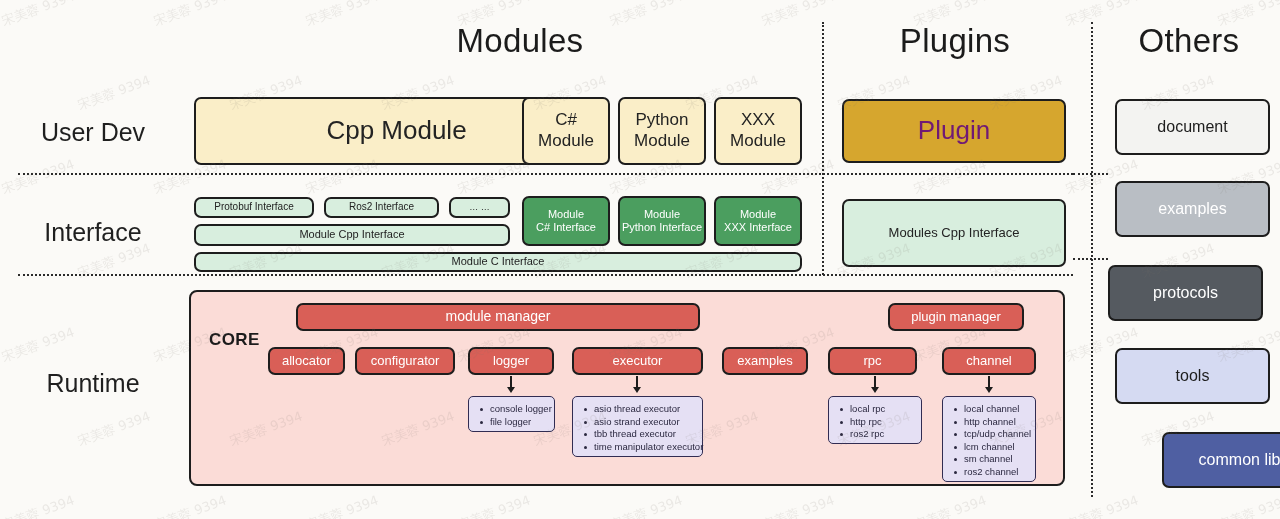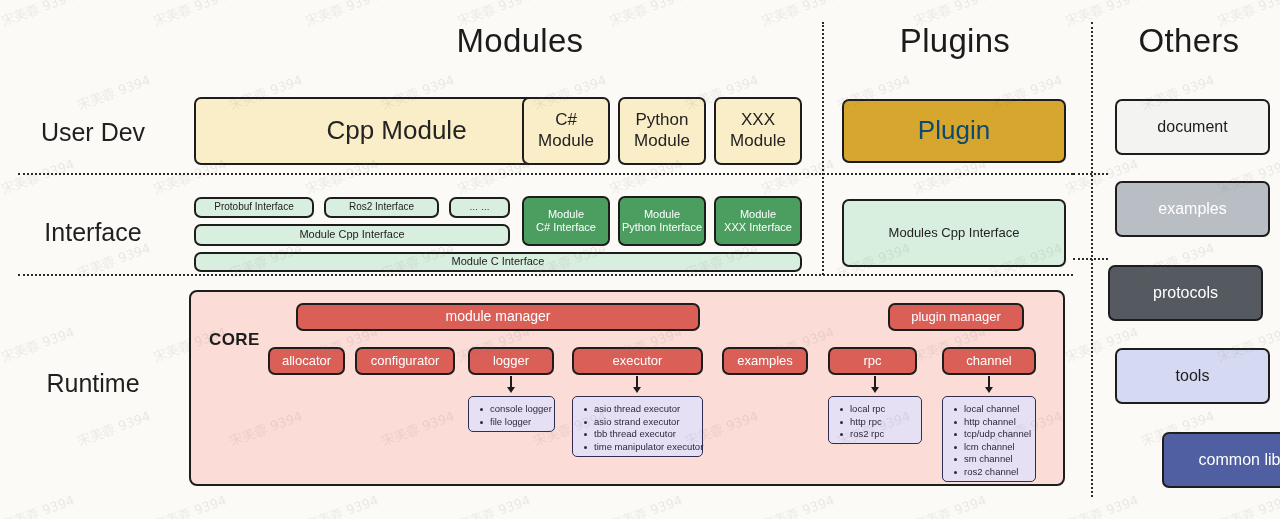--- a/index.html
+++ b/index.html
@@ -62,21 +62,21 @@
     border: 2px solid #1d1d1d;
     border-radius: 7px;
     display: flex;
     align-items: center;
     justify-content: center;
     text-align: center;
     line-height: 1.22;
     white-space: pre-line;
   }
   .yellow { background: #faeec8; color: #232323; }
-  .gold   { background: #d6a62e; color: #0c4a6e; }
+  .gold   { background: #d6a62e; color: #701a75; }
   .green-light { background: #d8eede; color: #232323; }
   .green-dark  { background: #4b9e5f; color: #ffffff; }
   .red    { background: #d95f57; color: #ffffff; }
   .core-panel {
     position: absolute;
     background: #fbdcd7;
     border: 2px solid #1d1d1d;
     border-radius: 8px;
   }
   .core-label {

